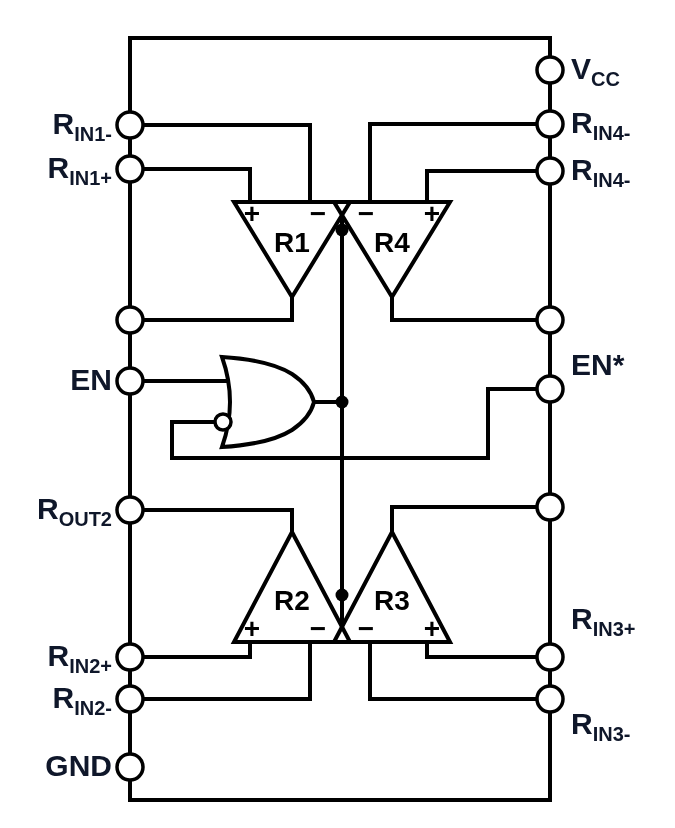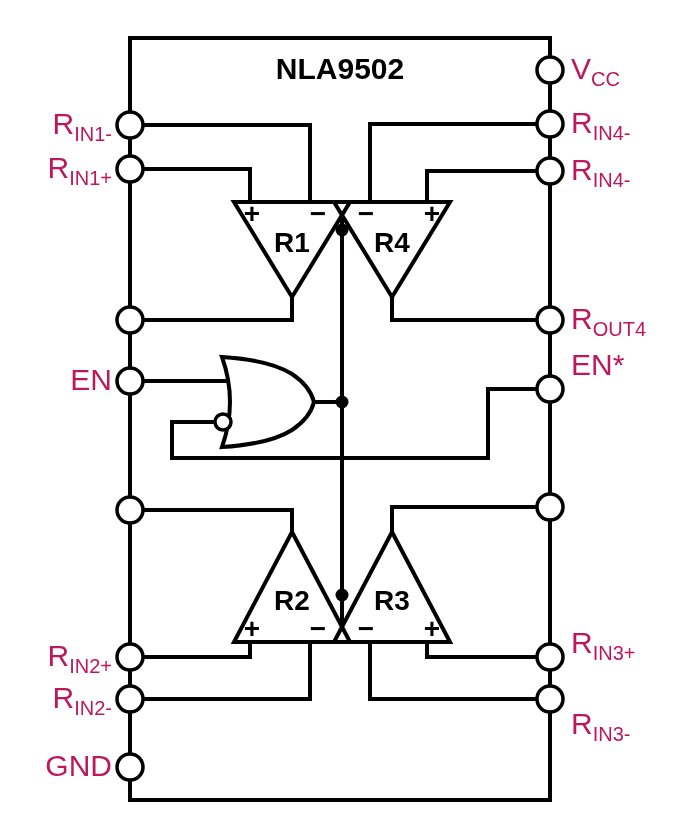--- a/index.html
+++ b/index.html
@@ -19,23 +19,23 @@
   .gate-body { fill: #ffffff; stroke: #000; stroke-width: 4; }
   .bubble { fill: #ffffff; stroke: #000; stroke-width: 3.5; }
   .pin { fill: #ffffff; stroke: #000; stroke-width: 3.5; }
   .dot { fill: #000; stroke: none; }
 
   .amp-name { font-family: "Liberation Sans", sans-serif; font-weight: 600; font-size: 28px; fill: #000; text-anchor: middle; }
   .amp-sign { font-family: "Liberation Sans", sans-serif; font-weight: 700; font-size: 28px; fill: #000; text-anchor: middle; }
 
   .pin-label {
     position: absolute;
-    font-weight: 400;
+    font-weight: 700;
     font-size: 30px;
-    color: #be185d;
+    color: #0f172a;
     white-space: nowrap;
     transform: translateY(-54%);
     line-height: 1;
   }
   .pin-label sub { font-size: 20px; line-height: 0; }
   .left-col  { right: 563px; text-align: left; }
   .right-col { left: 571px; text-align: left; }
 
   .chip-title {
     position: absolute;
@@ -117,30 +117,29 @@
     <circle class="pin" cx="550" cy="70" r="13"></circle>
     <circle class="pin" cx="550" cy="124" r="13"></circle>
     <circle class="pin" cx="550" cy="171" r="13"></circle>
     <circle class="pin" cx="550" cy="320" r="13"></circle>
     <circle class="pin" cx="550" cy="389" r="13"></circle>
     <circle class="pin" cx="550" cy="507" r="13"></circle>
     <circle class="pin" cx="550" cy="657" r="13"></circle>
     <circle class="pin" cx="550" cy="699" r="13"></circle>
   </svg>
 
-  <div class="chip-title">NLA9502</div>
 
   <div class="pin-label left-col" style="top:125px"><span>R</span><sub>IN1-</sub></div>
   <div class="pin-label left-col" style="top:169px"><span>R</span><sub>IN1+</sub></div>
   <div class="pin-label left-col" style="top:381px"><span>EN</span><sub></sub></div>
+  <div class="pin-label left-col" style="top:510px"><span>R</span><sub>OUT2</sub></div>
   <div class="pin-label left-col" style="top:657px"><span>R</span><sub>IN2+</sub></div>
   <div class="pin-label left-col" style="top:699px"><span>R</span><sub>IN2-</sub></div>
   <div class="pin-label left-col" style="top:767px"><span>GND</span><sub></sub></div>
 
   <div class="pin-label right-col" style="top:70px"><span>V</span><sub>CC</sub></div>
   <div class="pin-label right-col" style="top:124px"><span>R</span><sub>IN4-</sub></div>
   <div class="pin-label right-col" style="top:171px"><span>R</span><sub>IN4-</sub></div>
-  <div class="pin-label right-col" style="top:320px"><span>R</span><sub>OUT4</sub></div>
   <div class="pin-label right-col" style="top:366px"><span>EN*</span><sub></sub></div>
-  <div class="pin-label right-col" style="top:644px"><span>R</span><sub>IN3+</sub></div>
+  <div class="pin-label right-col" style="top:620px"><span>R</span><sub>IN3+</sub></div>
   <div class="pin-label right-col" style="top:725px"><span>R</span><sub>IN3-</sub></div>
 
 </div>
 
 </body></html>

